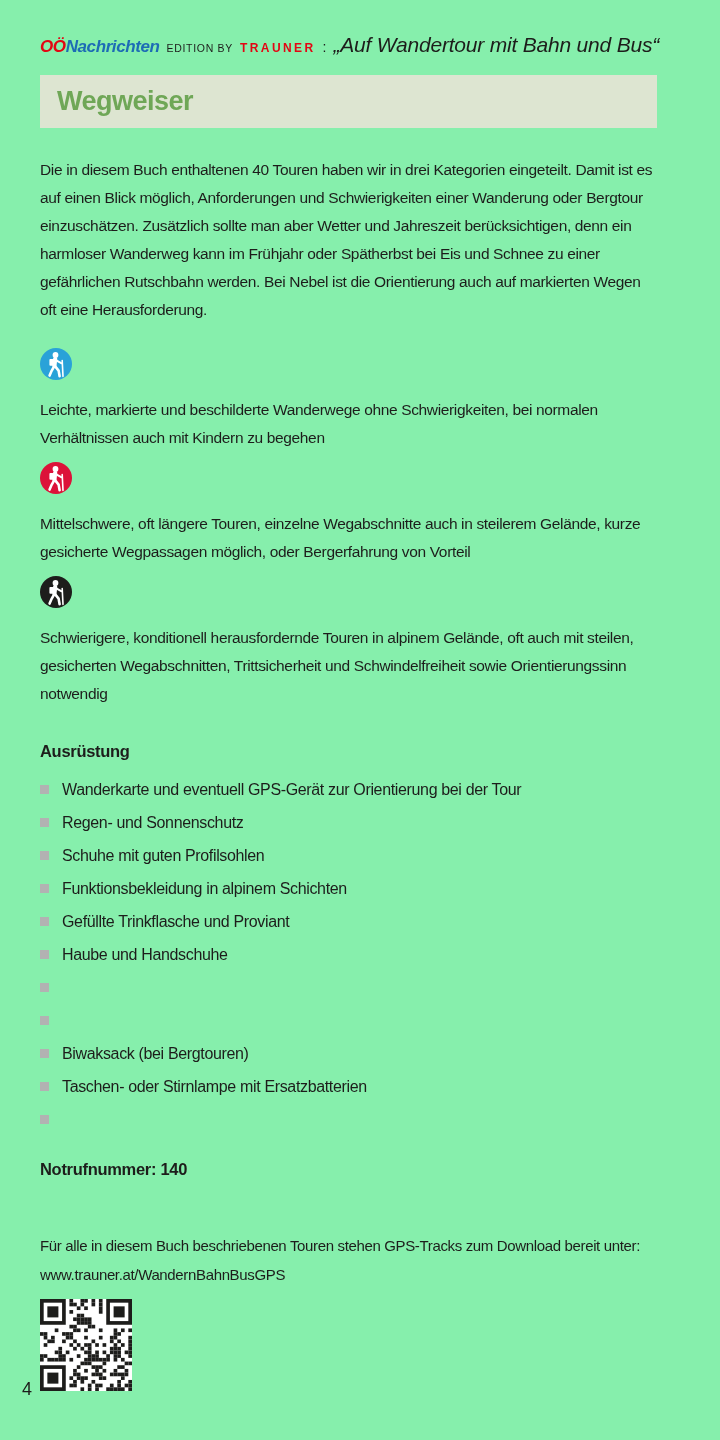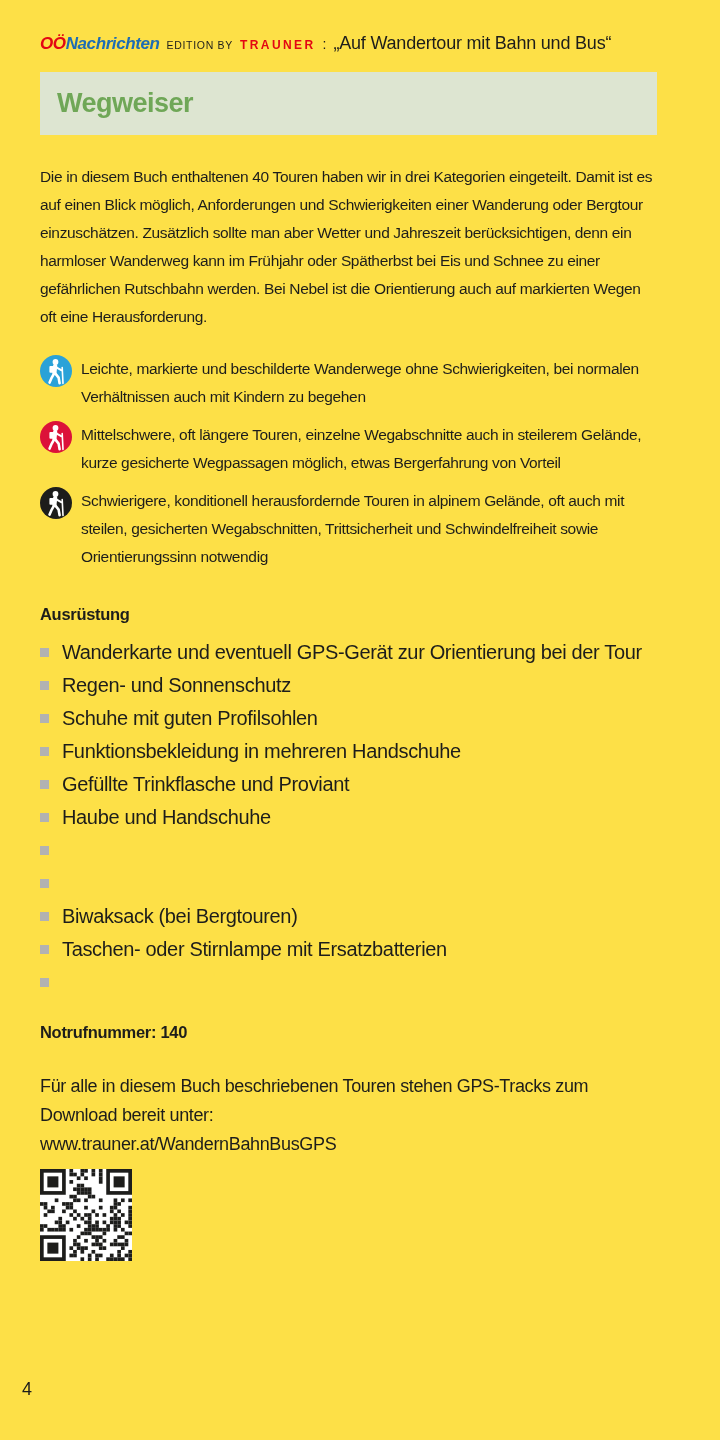--- a/index.html
+++ b/index.html
@@ -1,55 +1,55 @@
 <!DOCTYPE html>
 <html lang="de"><head>
 <meta charset="utf-8">
 <style>
   html,body { margin:0; padding:0; background:#ffffff; }
   .page {
     position:relative; width:720px; height:1440px; margin:0 auto;
-    background:#fde047; color:#1d1d1b; overflow:hidden;
+    background:#86efac; color:#1d1d1b; overflow:hidden;
     font-family:"Liberation Sans", sans-serif;
   }
   .content { padding:33px 63px 0 40px; }
 
   
   .masthead { display:flex; align-items:baseline; gap:7px; white-space:nowrap; }
   .logo { font-style:italic; font-weight:bold; font-size:17px; letter-spacing:-0.4px; }
   .logo-prefix { color:var(--brand-red); }
   .logo-name { color:var(--brand-blue); }
   .edition-label { font-size:10.5px; letter-spacing:0.7px; color:#1d1d1b; }
   .publisher { font-size:12px; font-weight:bold; letter-spacing:2.4px; color:var(--brand-red); }
   .masthead-colon { font-size:14px; }
-  .book-title { font-size:18px; letter-spacing:-0.2px; }
-
-  
-  .banner { margin-top:18px; height:63px; background:#dde5d1; display:flex; align-items:center; padding-left:17px; box-sizing:border-box; }
+  .book-title { font-size:21px; letter-spacing:-0.2px;font-style:italic; }
+
+  
+  .banner { margin-top:18px; height:53px; background:#dde5d1; display:flex; align-items:center; padding-left:17px; box-sizing:border-box; }
   .banner-title { color:#6fa757; font-weight:bold; font-size:27px; letter-spacing:-0.5px; }
 
   
   .intro { margin:28px 0 0; font-size:15.5px; line-height:28px; letter-spacing:-0.35px; }
 
   
   .difficulty { margin-top:24px; display:flex; flex-direction:column; gap:10px; }
-  .diff-row { display:flex; align-items:flex-start; gap:9px; }
+  .diff-row { display:flex; align-items:flex-start; gap:16px;flex-direction:column; }
   .diff-icon { flex:0 0 auto; width:32px; height:32px; border-radius:50%; display:block; background:#888; }
   .diff-icon svg { display:block; width:32px; height:32px; }
   .diff-desc { margin:0; font-size:15.5px; line-height:28px; letter-spacing:-0.35px; }
 
   
   .equip-heading { margin:34px 0 0; font-size:16.5px; font-weight:bold; letter-spacing:-0.3px; }
   .equip-list { margin-top:12px; }
-  .equip-item { display:flex; align-items:center; height:33px; font-size:20px; letter-spacing:-0.35px; }
+  .equip-item { display:flex; align-items:center; height:33px; font-size:16px; letter-spacing:-0.35px; }
   .bullet { flex:0 0 auto; width:9px; height:9px; background:#b2b2b2; margin-right:13px; }
 
   
   .emergency { margin:24px 0 0; font-size:16.5px; font-weight:bold; letter-spacing:-0.3px; }
-  .downloads { margin:30px 0 0; font-size:18px; line-height:29px; letter-spacing:-0.35px; }
+  .downloads { margin:52px 0 0; font-size:15px; line-height:29px; letter-spacing:-0.35px; }
   .gps-url { display:block; color:#1d1d1b; text-decoration:none; }
   .qr { display:block; margin-top:10px; width:92px; height:92px; }
 
   .page-number { position:absolute; left:22px; bottom:40px; font-size:18px; }
 </style>
 </head>
 <body>
 
 <div class="page" style="--brand-red: #e30613; --brand-blue: #1d6cb5;">
   <div class="content">
@@ -94,21 +94,21 @@
                 <circle cx="15.5" cy="7" r="2.9" fill="#ffffff" stroke="none"></circle>
                 <path d="M15.2 10.8 L14.4 18" stroke-width="4.2"></path>
                 <rect x="9.4" y="11" width="4.3" height="6.8" rx="1" fill="#ffffff" stroke="none"></rect>
                 <path d="M15.8 12.2 L21.2 15.2" stroke-width="2"></path>
                 <path d="M22.2 12.6 L23 28.4" stroke-width="1.6"></path>
                 <path d="M14.6 17.6 L18.6 22.6 L19.6 28.2" stroke-width="2.6"></path>
                 <path d="M14.6 17.6 L11.6 22.8 L9.6 27.6" stroke-width="2.6"></path>
               </g>
             </svg>
           </span>
-          <p class="diff-desc">Mittelschwere, oft längere Touren, einzelne Wegabschnitte auch in steilerem Gelände, kurze gesicherte Wegpassagen möglich, etwas Bergerfahrung von Vorteil</p>
+          <p class="diff-desc">Mittelschwere, oft längere Touren, einzelne Wegabschnitte auch in steilerem Gelände, kurze gesicherte Wegpassagen möglich, oder Bergerfahrung von Vorteil</p>
         </div>
 
         <div class="diff-row">
           <span class="diff-icon" style="background-color: rgb(29, 29, 27);">
             <svg viewBox="0 0 32 32" aria-hidden="true">
               <g stroke="#ffffff" stroke-linecap="round" fill="none">
                 <circle cx="15.5" cy="7" r="2.9" fill="#ffffff" stroke="none"></circle>
                 <path d="M15.2 10.8 L14.4 18" stroke-width="4.2"></path>
                 <rect x="9.4" y="11" width="4.3" height="6.8" rx="1" fill="#ffffff" stroke="none"></rect>
                 <path d="M15.8 12.2 L21.2 15.2" stroke-width="2"></path>
@@ -136,21 +136,21 @@
           <span>Regen- und Sonnenschutz</span>
         </div>
 
         <div class="equip-item">
           <span class="bullet"></span>
           <span>Schuhe mit guten Profilsohlen</span>
         </div>
 
         <div class="equip-item">
           <span class="bullet"></span>
-          <span>Funktionsbekleidung in mehreren Handschuhe</span>
+          <span>Funktionsbekleidung in alpinem Schichten</span>
         </div>
 
         <div class="equip-item">
           <span class="bullet"></span>
           <span>Gefüllte Trinkflasche und Proviant</span>
         </div>
 
         <div class="equip-item">
           <span class="bullet"></span>
           <span>Haube und Handschuhe</span>

